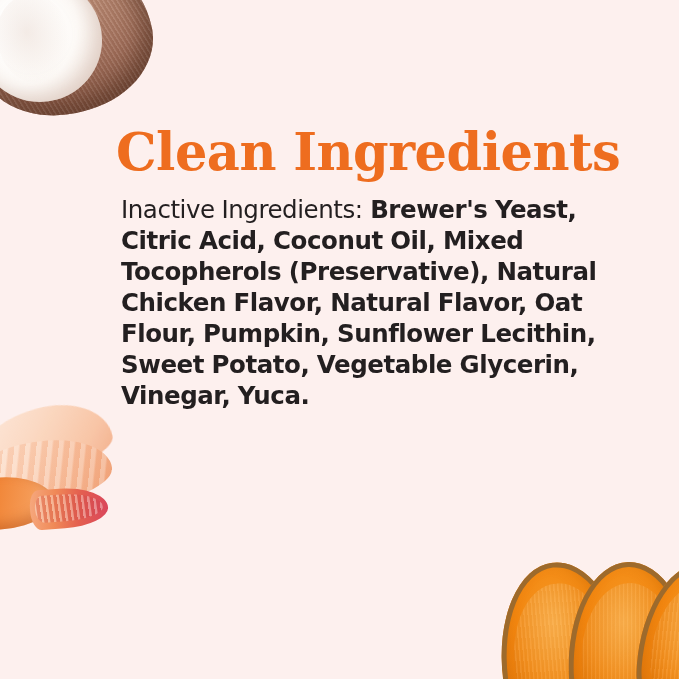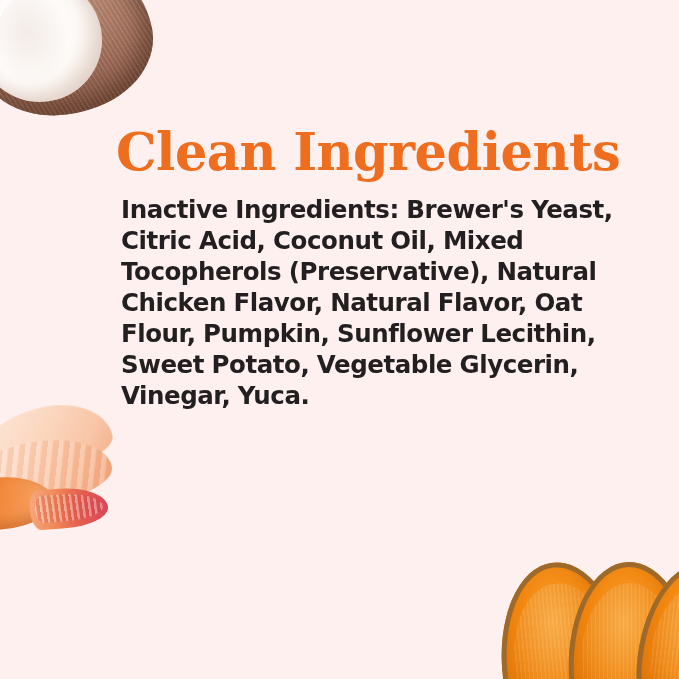--- a/index.html
+++ b/index.html
@@ -45,21 +45,21 @@
     top: 194px;
     width: 505px;
     font-family: "DejaVu Sans", sans-serif;
     font-size: 24.5px;
     line-height: 31px;
     color: #231f20;
     letter-spacing: -0.45px;
     word-spacing: -0.5px;
   }
   #ingredients .lbl {
-    font-weight: bold;
+    font-weight: normal;
   }
   #ingredients .body-text {
     font-weight: bold;
   }
 
   
   .produce {
     position: absolute;
     pointer-events: none;
   }

